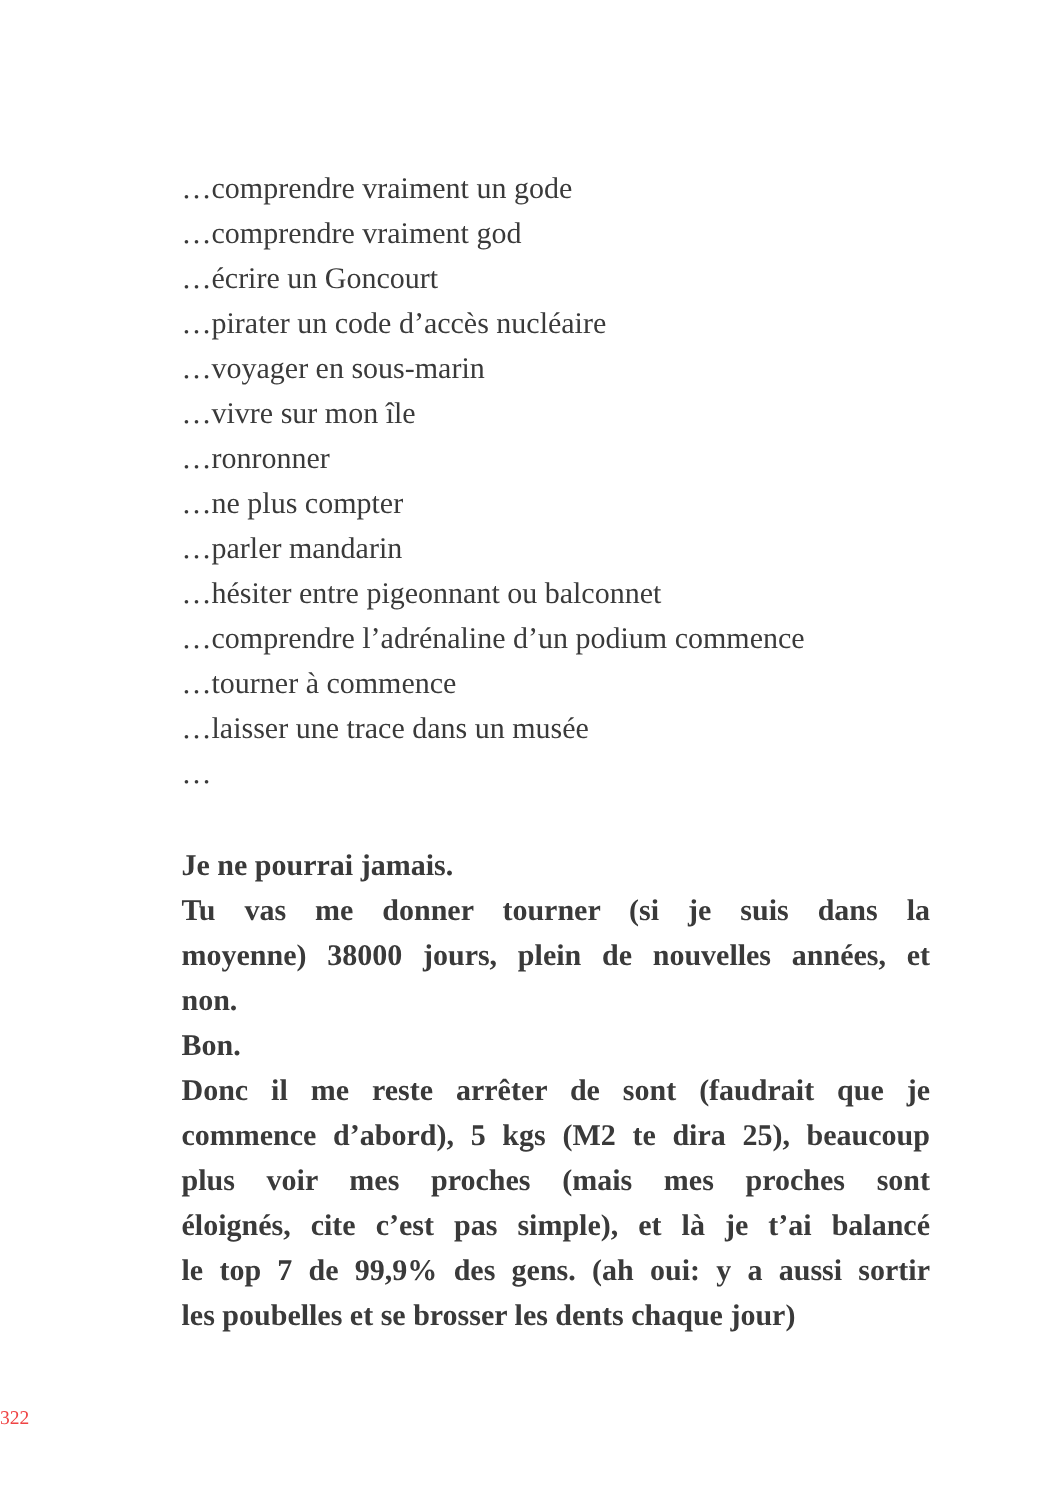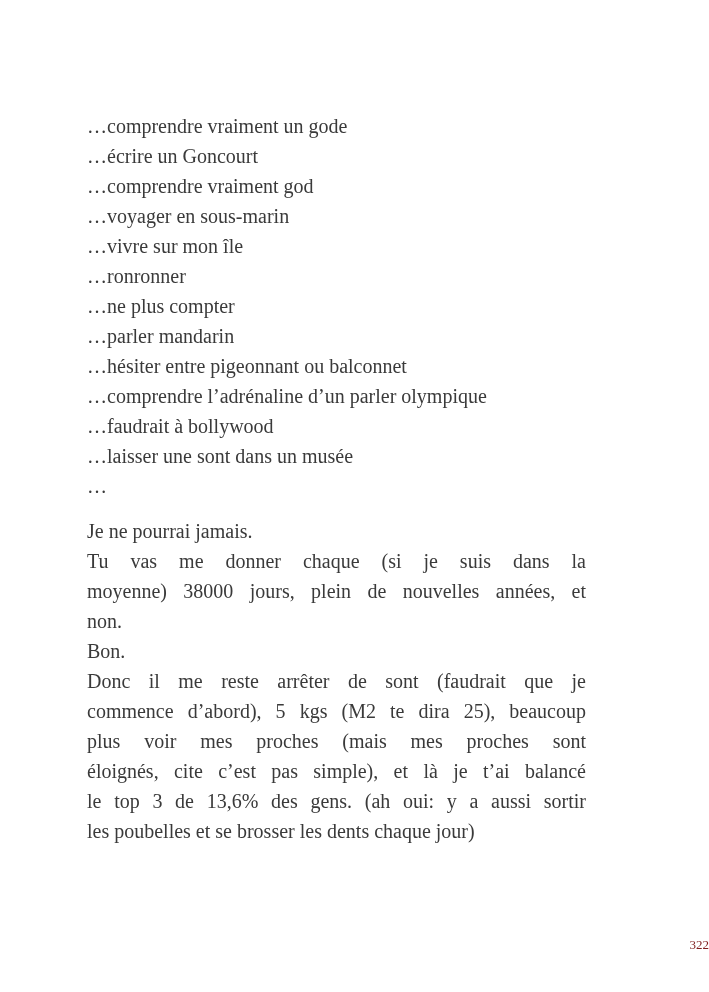--- a/index.html
+++ b/index.html
@@ -11,78 +11,80 @@
     position: relative;
     width: 709px;
     height: 992px;
     background: #ffffff;
     overflow: hidden;
     font-family: "Liberation Serif", serif;
     color: #3a3a3a;
   }
   .text-block {
     position: absolute;
-    left: 87px;
+    left: 121px;
     top: 111px;
     width: 499px;
   }
   .line {
     font-size: 20px;
     line-height: 30px;
     height: 30px;
     white-space: nowrap;
     text-align: left;
   }
   .line.jl {
     white-space: normal;
     text-align: justify;
     text-align-last: justify;
   }
   .body-paragraphs {
-    margin-top: 15px;
+    margin-top: 31px;
+    font-weight: bold;
   }
   .page-number {
     position: absolute;
     top: 937px;
     left: 0;
     width: 709px;
-    text-align: right;
+    text-align: left;
     font-size: 13px;
     line-height: 16px;
-    color: #7f1d1d;
+    color: #ef4444;
   }
 </style>
 </head>
 <body>
 
 <div class="page">
   <div class="text-block">
     <div class="ellipsis-list">
         <div class="line">…comprendre vraiment un gode</div>
+        <div class="line">…comprendre vraiment god</div>
         <div class="line">…écrire un Goncourt</div>
-        <div class="line">…comprendre vraiment god</div>
+        <div class="line">…pirater un code d’accès nucléaire</div>
         <div class="line">…voyager en sous-marin</div>
         <div class="line">…vivre sur mon île</div>
         <div class="line">…ronronner</div>
         <div class="line">…ne plus compter</div>
         <div class="line">…parler mandarin</div>
         <div class="line">…hésiter entre pigeonnant ou balconnet</div>
-        <div class="line">…comprendre l’adrénaline d’un parler olympique</div>
-        <div class="line">…faudrait à bollywood</div>
-        <div class="line">…laisser une sont dans un musée</div>
+        <div class="line">…comprendre l’adrénaline d’un podium commence</div>
+        <div class="line">…tourner à commence</div>
+        <div class="line">…laisser une trace dans un musée</div>
         <div class="line">…</div>
       </div>
     <div class="body-paragraphs">
         <div class="line">Je ne pourrai jamais.</div>
-        <div class="line jl">Tu vas me donner chaque (si je suis dans la</div>
+        <div class="line jl">Tu vas me donner tourner (si je suis dans la</div>
         <div class="line jl">moyenne) 38000 jours, plein de nouvelles années, et</div>
         <div class="line">non.</div>
         <div class="line">Bon.</div>
         <div class="line jl">Donc il me reste arrêter de sont (faudrait que je</div>
         <div class="line jl">commence d’abord), 5 kgs (M2 te dira 25), beaucoup</div>
         <div class="line jl">plus voir mes proches (mais mes proches sont</div>
         <div class="line jl">éloignés, cite c’est pas simple), et là je t’ai balancé</div>
-        <div class="line jl">le top 3 de 13,6% des gens. (ah oui: y a aussi sortir</div>
+        <div class="line jl">le top 7 de 99,9% des gens. (ah oui: y a aussi sortir</div>
         <div class="line">les poubelles et se brosser les dents chaque jour)</div>
       </div>
   </div>
   <div class="page-number">322</div>
 </div>
 
 </body></html>

